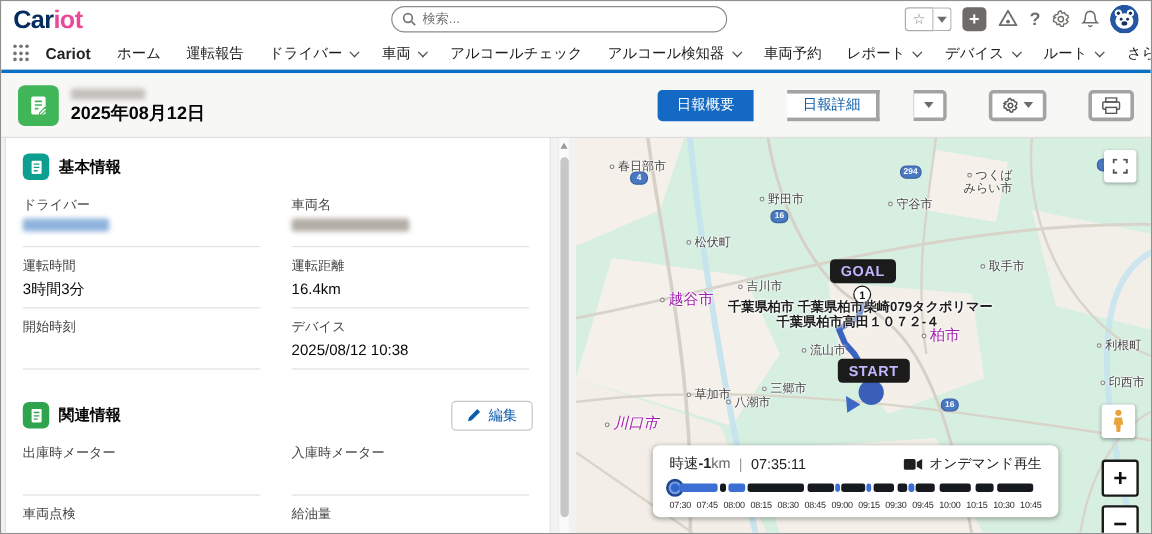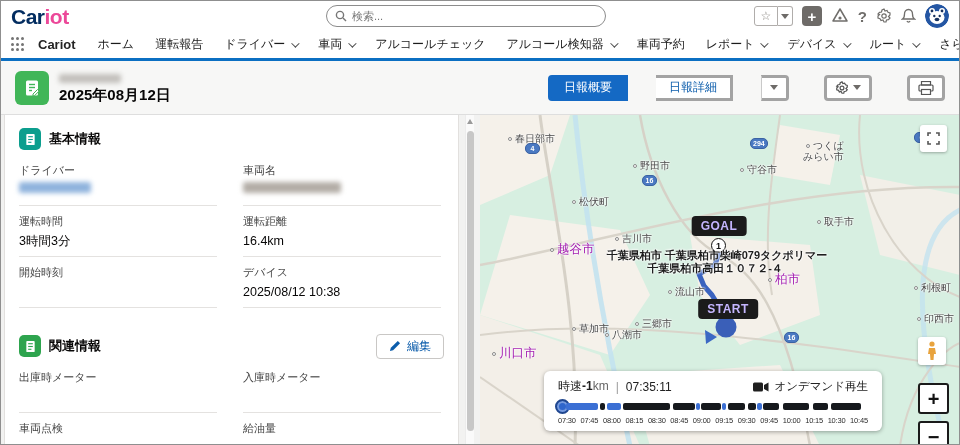--- a/index.html
+++ b/index.html
@@ -422,21 +422,21 @@
             <span>三郷市</span>
           </div>
           <div class="map-label" style="left: 434px; top: 166px;">
             <span class="dot"></span>
             <span>利根町</span>
           </div>
           <div class="map-label" style="left: 437px; top: 197px;">
             <span class="dot"></span>
             <span>印西市</span>
           </div>
-          <div class="map-label big" style="left: 12px; top: 230px;">
+          <div class="map-label big" style="left: 24px; top: 230px; font-style: italic;">
             <span class="dot"></span>
             <span>川口市</span>
           </div>
           <div class="map-label big" style="left: 2px; top: 306px; margin-top: 24px;">
             <span>橋区</span>
           </div>
         </div>
       <div id="map-shields">
           <div class="shield" style="left: 45px; top: 28px;">4</div>
           <div class="shield" style="left: 162px; top: 60px;">16</div>

